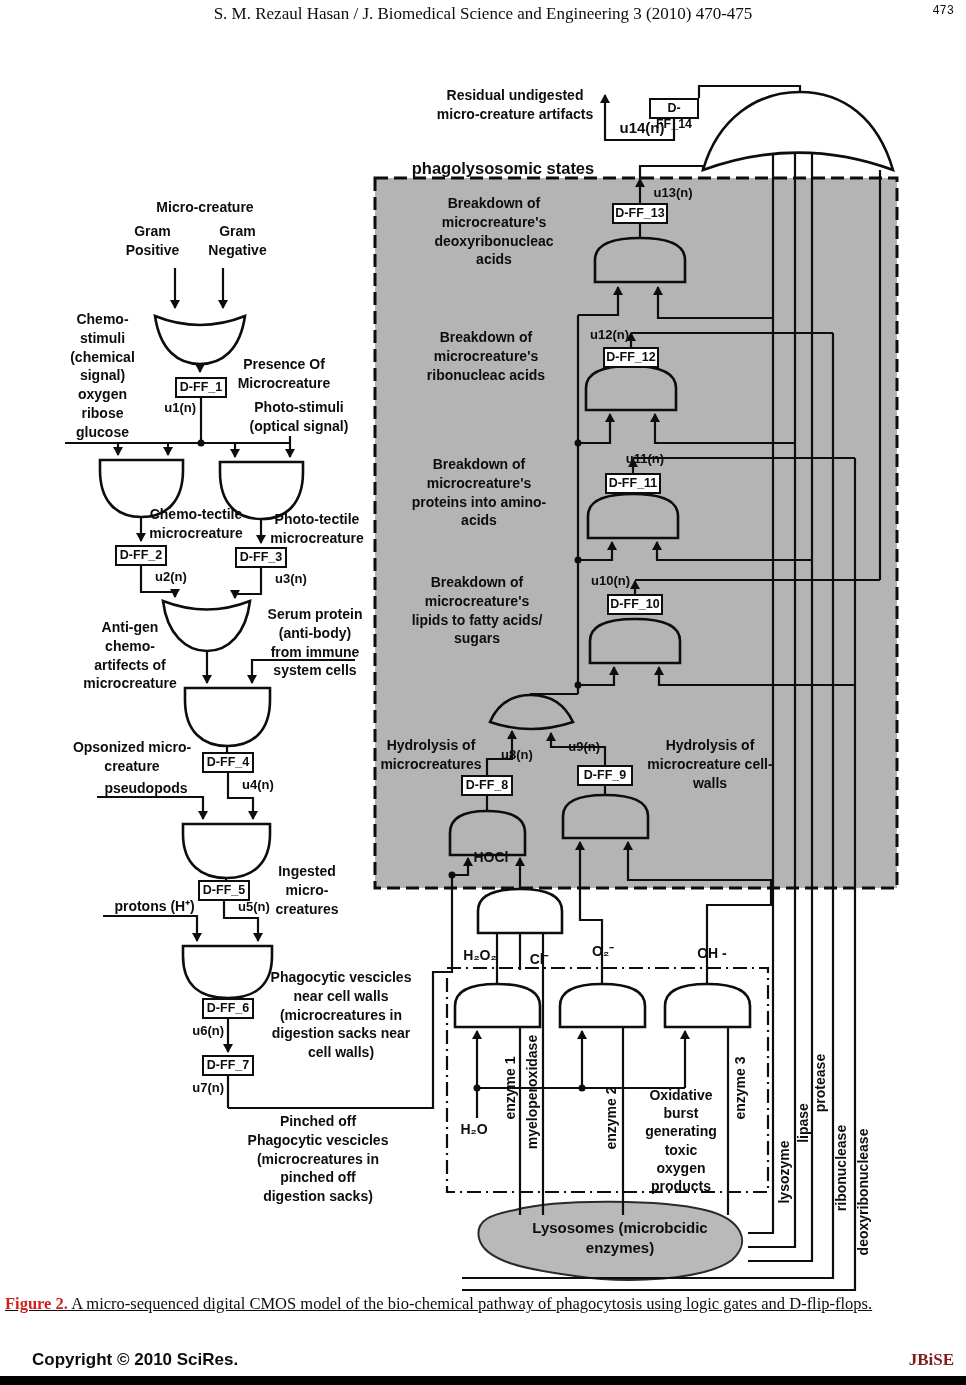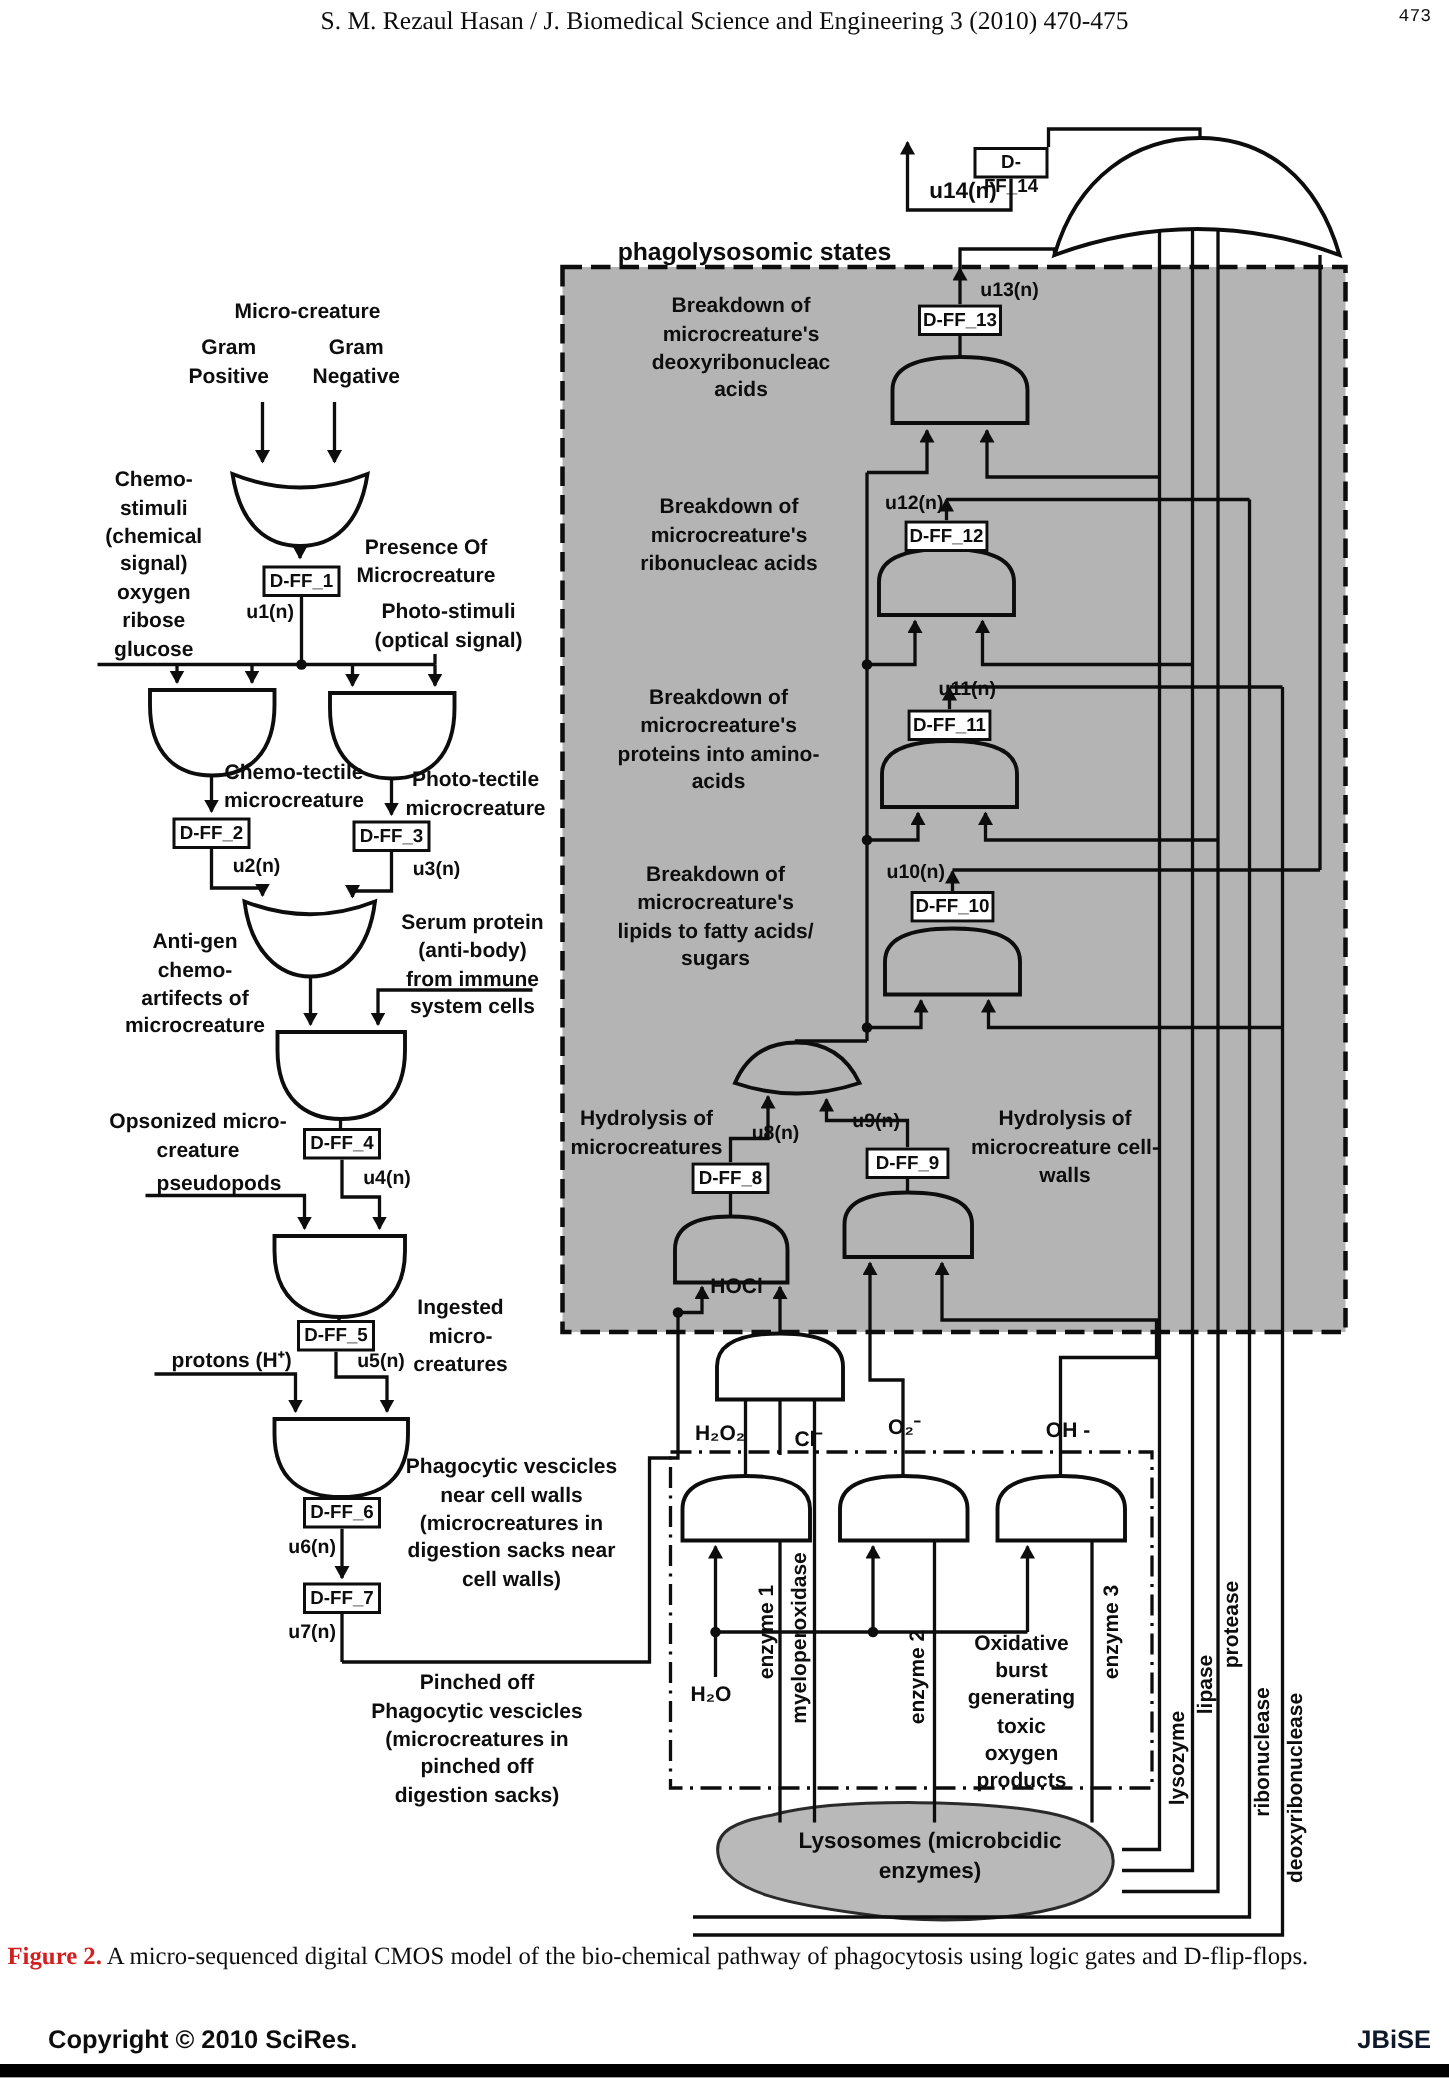--- a/index.html
+++ b/index.html
@@ -12,25 +12,25 @@
   .lbl{position:absolute;font-weight:bold;font-size:14px;line-height:1.34;
        white-space:pre-line;text-align:center;}
   .tl{text-align:center}.tr{text-align:right}
   .sig{font-size:13px;line-height:1.1;}
   .big{font-size:16.5px;}
   .ffbox{position:absolute;box-sizing:border-box;height:21px;border:2px solid #0d0d0d;
          background:#fff;font-weight:bold;font-size:12.5px;line-height:16px;text-align:center;}
   .vlbl{position:absolute;font-weight:bold;font-size:14px;white-space:nowrap;
         transform:translate(-50%,-50%) rotate(-90deg);}
   #cap{position:absolute;left:5px;top:1294px;width:956px;
-       font-family:"Liberation Serif",serif;font-size:16.5px;}
+       font-family:"Liberation Serif",serif;font-size:16.5px;text-decoration:underline;}
   #cap .fig{color:#d21f1f;font-weight:bold;}
   #copy{position:absolute;left:8px;top:1350px;font-weight:bold;font-size:17px;margin-left:24px;}
   #jrn{position:absolute;right:24px;top:1350px;font-weight:bold;font-size:17px;
-       font-family:Liberation Sans, sans-serif;color:#0f172a;}
+       font-family:Liberation Serif, serif;color:#7f1d1d;}
   #bar{position:absolute;left:0;top:1376px;width:966px;height:9px;background:#000;}
 </style>
 </head>
 <body>
 
 <div id="page">
 
   <div id="hdr">S. M. Rezaul Hasan / J. Biomedical Science and Engineering 3 (2010) 470-475</div>
   <div id="pageno">473</div>
 
@@ -178,20 +178,22 @@
   <div class="lbl sig tr" style="left:184px;top:1024px;width:40px">u6(n)</div>
   <div class="lbl sig tr" style="left:184px;top:1081px;width:40px">u7(n)</div>
   <div class="lbl sig tl" style="left:494px;top:748px;width:46px">u8(n)</div>
   <div class="lbl sig tr" style="left:556px;top:740px;width:44px">u9(n)</div>
   <div class="lbl sig tr" style="left:584px;top:574px;width:46px">u10(n)</div>
   <div class="lbl sig tr" style="left:618px;top:452px;width:46px">u11(n)</div>
   <div class="lbl sig tr" style="left:583px;top:328px;width:46px">u12(n)</div>
   <div class="lbl sig tl" style="left:648px;top:186px;width:50px">u13(n)</div>
   <div class="lbl tl" style="left:612px;top:118px;width:60px;font-size:15px">u14(n)</div>
 
+  <div class="lbl" style="left:425px;top:86px;width:180px">Residual undigested
+micro-creature artifacts</div>
   <div class="lbl big tl" style="left:393px;top:157px;width:220px">phagolysosomic states</div>
   <div class="lbl" style="left:140px;top:198px;width:130px">Micro-creature</div>
   <div class="lbl" style="left:115px;top:222px;width:75px">Gram
 Positive</div>
   <div class="lbl" style="left:195px;top:222px;width:85px">Gram
 Negative</div>
   <div class="lbl" style="left:55px;top:310px;width:95px">Chemo-
 stimuli
 (chemical
 signal)

